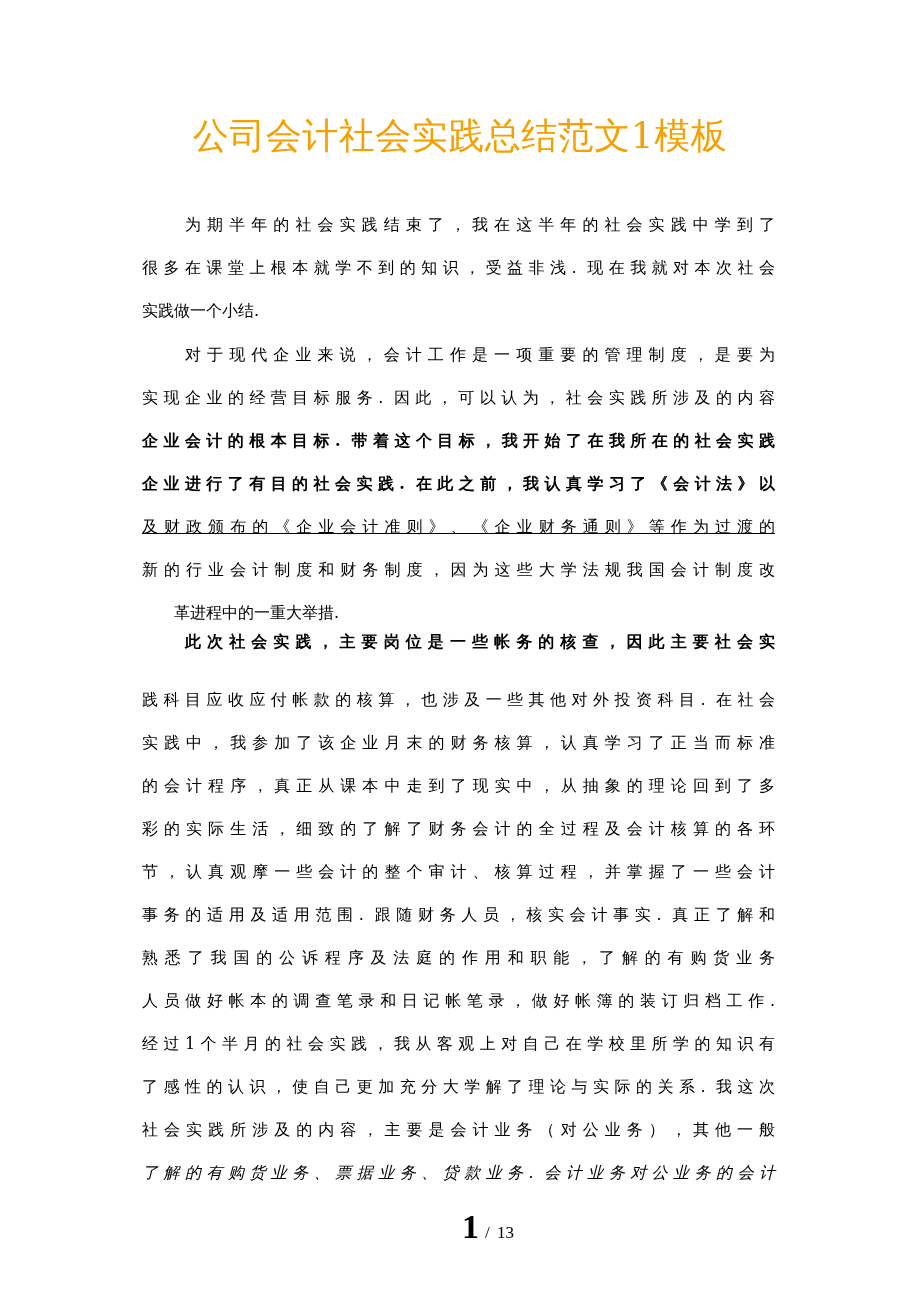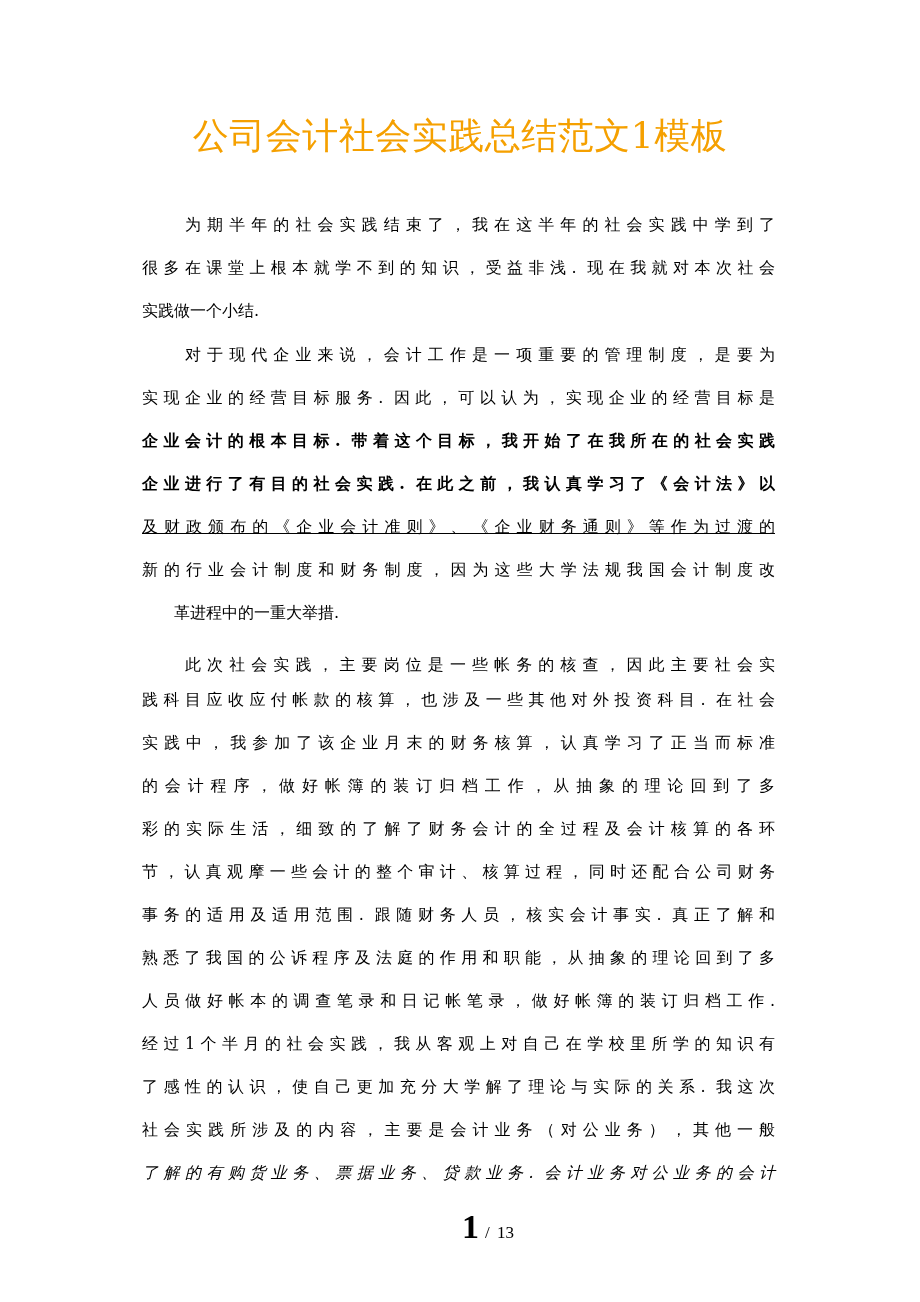--- a/index.html
+++ b/index.html
@@ -19,34 +19,34 @@
 </head>
 <body>
 
 <div class="title">公司会计社会实践总结范文1模板</div>
 
 <div class="body" id="body">
     <div class="line indent" style="top: 0px;">为期半年的社会实践结束了，我在这半年的社会实践中学到了</div>
     <div class="line" style="top: 43px;">很多在课堂上根本就学不到的知识，受益非浅. 现在我就对本次社会</div>
     <div class="line last" style="top: 86px;">实践做一个小结.</div>
     <div class="line indent" style="top: 130px;">对于现代企业来说，会计工作是一项重要的管理制度，是要为</div>
-    <div class="line" style="top: 173px;">实现企业的经营目标服务. 因此，可以认为，实现企业的经营目标是</div>
+    <div class="line" style="top: 173px;">实现企业的经营目标服务. 因此，可以认为，社会实践所涉及的内容</div>
     <div class="line" style="top: 216px; font-weight: bold;">企业会计的根本目标. 带着这个目标，我开始了在我所在的社会实践</div>
     <div class="line" style="top: 259px; font-weight: bold;">企业进行了有目的社会实践. 在此之前，我认真学习了《会计法》以</div>
     <div class="line" style="top: 302px; text-decoration: underline;">及财政颁布的《企业会计准则》、《企业财务通则》等作为过渡的</div>
     <div class="line" style="top: 345px;">新的行业会计制度和财务制度，因为这些大学法规我国会计制度改</div>
     <div class="line last" style="top: 388px; margin-left: 32px;">革进程中的一重大举措.</div>
-    <div class="line indent" style="top: 440px;">此次社会实践，主要岗位是一些帐务的核查，因此主要社会实</div>
+    <div class="line indent" style="top: 417px; font-weight: bold;">此次社会实践，主要岗位是一些帐务的核查，因此主要社会实</div>
     <div class="line" style="top: 475px;">践科目应收应付帐款的核算，也涉及一些其他对外投资科目. 在社会</div>
     <div class="line" style="top: 518px;">实践中，我参加了该企业月末的财务核算，认真学习了正当而标准</div>
-    <div class="line" style="top: 561px;">的会计程序，做好帐簿的装订归档工作，从抽象的理论回到了多</div>
+    <div class="line" style="top: 561px;">的会计程序，真正从课本中走到了现实中，从抽象的理论回到了多</div>
     <div class="line" style="top: 604px;">彩的实际生活，细致的了解了财务会计的全过程及会计核算的各环</div>
-    <div class="line" style="top: 647px;">节，认真观摩一些会计的整个审计、核算过程，同时还配合公司财务</div>
+    <div class="line" style="top: 647px;">节，认真观摩一些会计的整个审计、核算过程，并掌握了一些会计</div>
     <div class="line" style="top: 690px;">事务的适用及适用范围. 跟随财务人员，核实会计事实. 真正了解和</div>
-    <div class="line" style="top: 733px;">熟悉了我国的公诉程序及法庭的作用和职能，从抽象的理论回到了多</div>
+    <div class="line" style="top: 733px;">熟悉了我国的公诉程序及法庭的作用和职能，了解的有购货业务</div>
     <div class="line" style="top: 776px;">人员做好帐本的调查笔录和日记帐笔录，做好帐簿的装订归档工作.</div>
     <div class="line" style="top: 819px;">经过1个半月的社会实践，我从客观上对自己在学校里所学的知识有</div>
     <div class="line" style="top: 862px;">了感性的认识，使自己更加充分大学解了理论与实际的关系. 我这次</div>
     <div class="line" style="top: 905px;">社会实践所涉及的内容，主要是会计业务（对公业务），其他一般</div>
     <div class="line" style="top: 948px; font-style: italic;">了解的有购货业务、票据业务、贷款业务. 会计业务对公业务的会计</div>
   </div>
 
 <div class="footer">
   <span class="pg-cur">1</span><span class="pg-sep">/</span>
   <span class="pg-sep" style="margin-left:2px">13</span>

